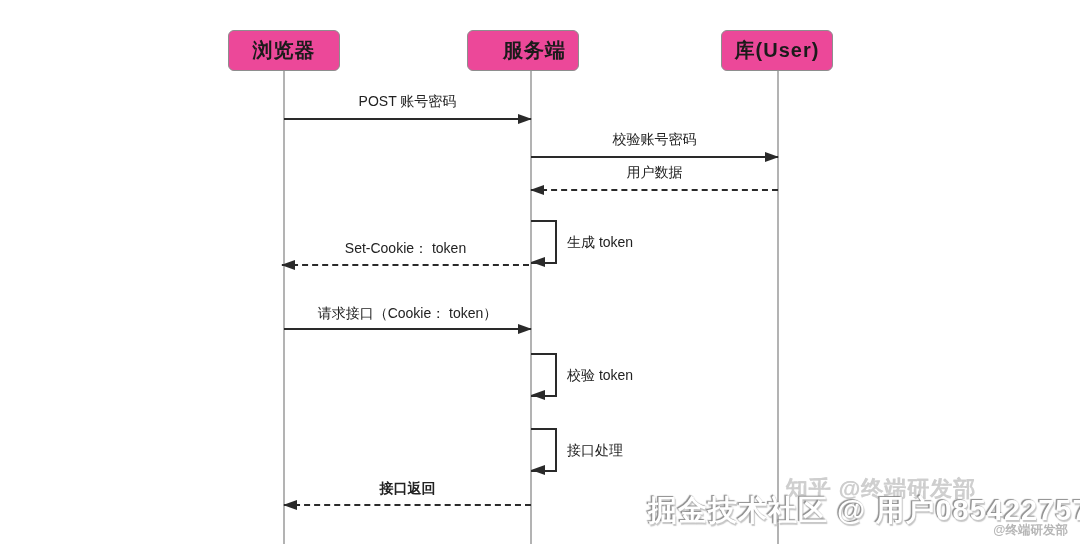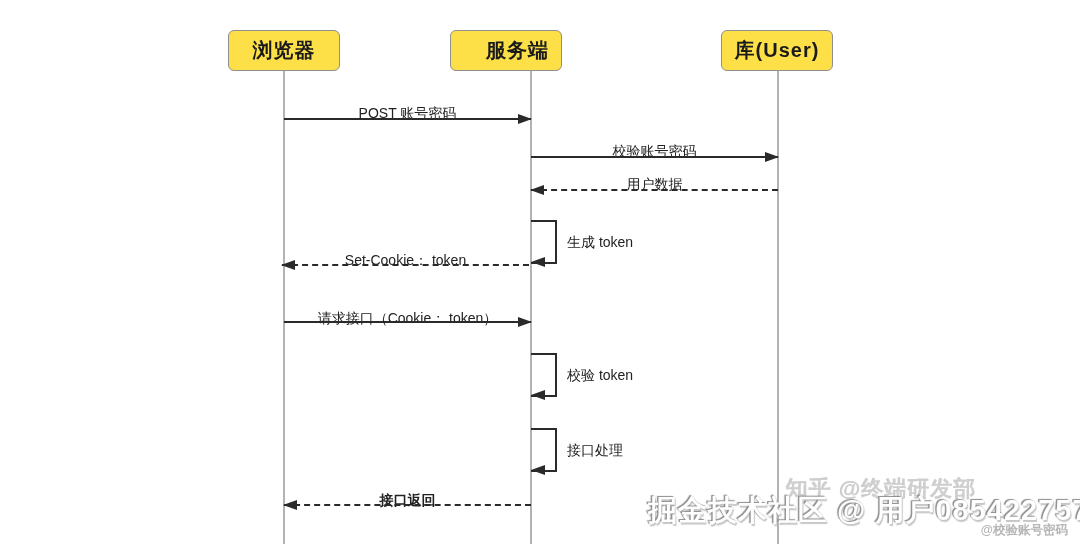--- a/index.html
+++ b/index.html
@@ -11,21 +11,21 @@
     overflow: hidden;
     font-family: "Liberation Sans", sans-serif;
   }
 
   
   .actor {
     position: absolute;
     top: 30px;
     width: 112px;
     height: 41px;
-    background: #fde047;
+    background: #ec4899;
     border: 1.5px solid #8e8e8e;
     border-radius: 6px;
     box-sizing: border-box;
     display: flex;
     align-items: center;
     justify-content: center;
     font-size: 20px;
     font-weight: 600;
     color: #1b1b1b;
     letter-spacing: 1px;
@@ -42,21 +42,20 @@
 
   
   .msg { position: absolute; height: 32px; }
   .msg .lbl {
     position: absolute;
     left: 0; right: 0; top: 0;
     text-align: center;
     font-size: 14px;
     color: #222;
     white-space: nowrap;
-    margin-top: 12px;
   }
   .msg .ln { position: absolute; left: 0; right: 0; height: 0; }
   .ln.solid  { border-top: 2px solid #2a2a2a; }
   .ln.dashed { border-top: 2px dashed #2a2a2a; }
   .ah {
     position: absolute;
     width: 0; height: 0;
     border-top: 5px solid transparent;
     border-bottom: 5px solid transparent;
   }
@@ -106,21 +105,21 @@
   }
 </style>
 </head>
 <body>
 
 <div id="canvas">
 
   <div class="actor" style="left:228px;">
     <span>浏览器</span>
   </div>
-  <div class="actor" style="left:450px;padding-left:23px;">
+  <div class="actor" style="left:467px;padding-left:23px;">
     <span>服务端</span>
   </div>
   <div class="actor" style="left:721px;align-items:center;">
     <span>库(User)</span>
   </div>
 
   <div class="lifeline" style="left:283px;"></div>
   <div class="lifeline" style="left:530px;"></div>
   <div class="lifeline" style="left:777px;"></div>
 
@@ -147,21 +146,21 @@
     <div class="ah l"></div>
     <div class="lbl">生成 token</div>
   </div>
 
   <div class="msg" style="left:282px; top:240px; width:247px;">
     <div class="lbl">Set-Cookie： token</div>
     <div class="ln dashed" style="top:24px;"></div>
     <div class="ah l" style="top:20px;"></div>
   </div>
 
-  <div class="msg" style="left:284px; top:298px; width:247px;">
+  <div class="msg" style="left:284px; top:305px; width:247px;">
     <div class="lbl">请求接口（Cookie： token）</div>
     <div class="ln solid" style="top:23px;"></div>
     <div class="ah r" style="top:19px;"></div>
   </div>
 
   <div class="loop" style="left:531px; top:428px;">
     <div class="rect"></div>
     <div class="ah l"></div>
     <div class="lbl">接口处理</div>
   </div>
@@ -173,15 +172,15 @@
   </div>
 
   <div class="msg" style="left:284px; top:480px; width:247px;font-weight:bold;">
     <div class="lbl">接口返回</div>
     <div class="ln dashed" style="top:24px;"></div>
     <div class="ah l" style="top:20px;"></div>
   </div>
 
   <div class="wm wm-zhihu">知乎 @终端研发部</div>
   <div class="wm wm-juejin">掘金技术社区 @ 用户085422757966</div>
-  <div class="wm wm-juejin-small">@校验账号密码</div>
+  <div class="wm wm-juejin-small">@终端研发部</div>
 
 </div>
 
 </body></html>

